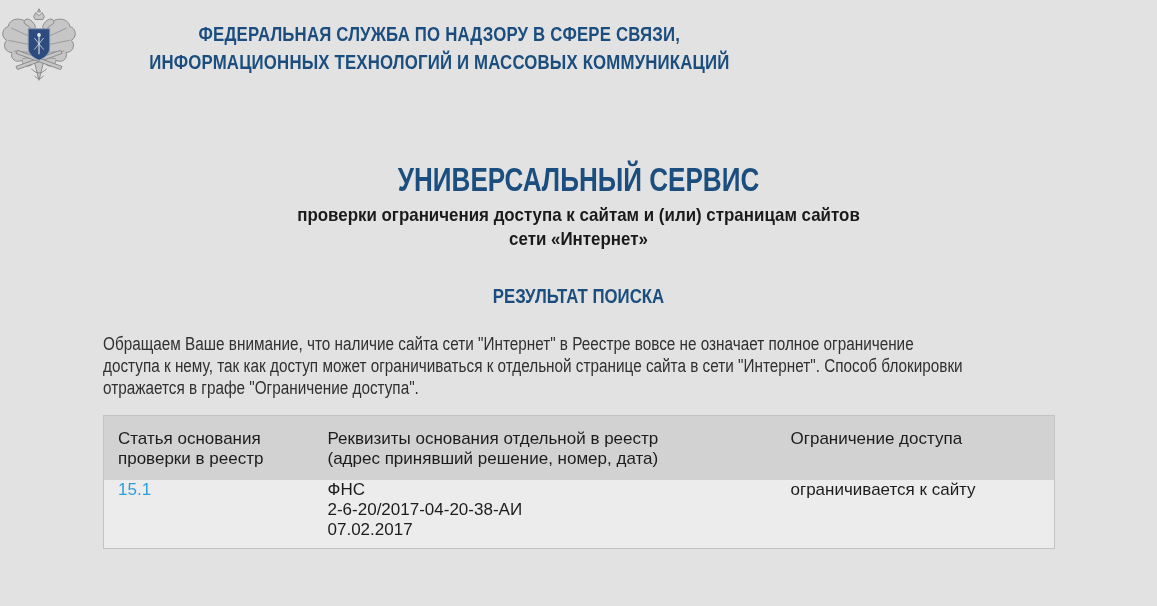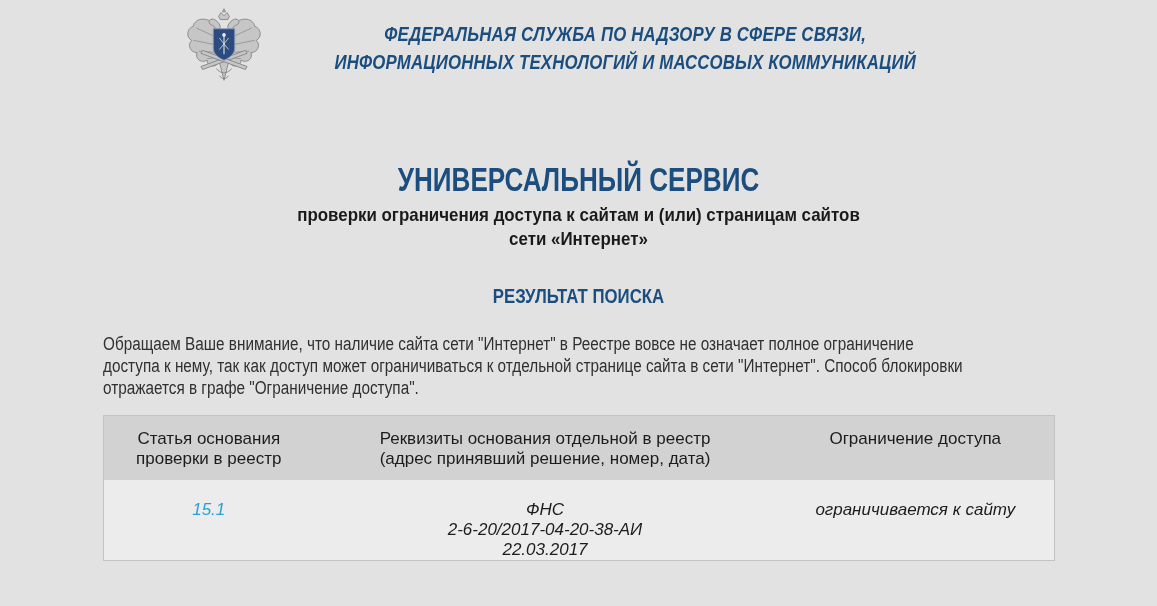--- a/index.html
+++ b/index.html
@@ -11,26 +11,24 @@
     height: 606px;
     background: #e2e2e2;
     overflow: hidden;
     font-family: "Liberation Sans", sans-serif;
     color: #1c1c1c;
   }
 
   
   .site-header {
     display: flex;
-    justify-content: center;
     align-items: center;
     padding-top: 6px;
     gap: 16px;
     height: 84px;
-    font-style: italic;
   }
   .emblem {
     width: 78px;
     height: 80px;
     flex: 0 0 auto;
   }
   .emblem svg { width: 100%; height: 100%; display: block; }
   .agency {
     color: #1b4e7e;
     font-weight: bold;
@@ -105,28 +103,28 @@
     border-collapse: collapse;
     width: 951px;
     margin-top: 16px;
     border: 1px solid #c3c3c3;
     font-size: 17px;
   }
   table.results thead tr { background: #d2d2d2; }
   table.results tbody tr { background: #ececec; }
   table.results th, table.results td {
     box-sizing: border-box;
-    text-align: center;
+    text-align: left;
     vertical-align: top;
     font-weight: normal;
     line-height: 20px;
     color: #1c1c1c;
     padding: 13px 14px 11px 14px;
   }
-  table.results td { padding: 20px 14px 0 14px; height: 68px; font-style: italic; }
+  table.results td { padding: 0 14px 0 14px; height: 68px; }
   .col-article    { width: 210px; }
   .col-details    { width: 463px; }
   .col-restriction{ width: 278px; }
   a.article-link {
     color: #2b9fd8;
     text-decoration: none;
     cursor: pointer;
   }
 </style>
 </head>
@@ -214,21 +212,21 @@
         </tr>
       </thead>
       <tbody>
         <tr>
           <td>
             <a href="#" class="article-link">15.1</a>
           </td>
           <td>
             <div>ФНС</div>
             <div>2-6-20/2017-04-20-38-АИ</div>
-            <div>22.03.2017</div>
+            <div>07.02.2017</div>
           </td>
           <td>ограничивается к сайту</td>
         </tr>
       </tbody>
     </table>
 
   </div>
 </div>
 
 </body></html>

